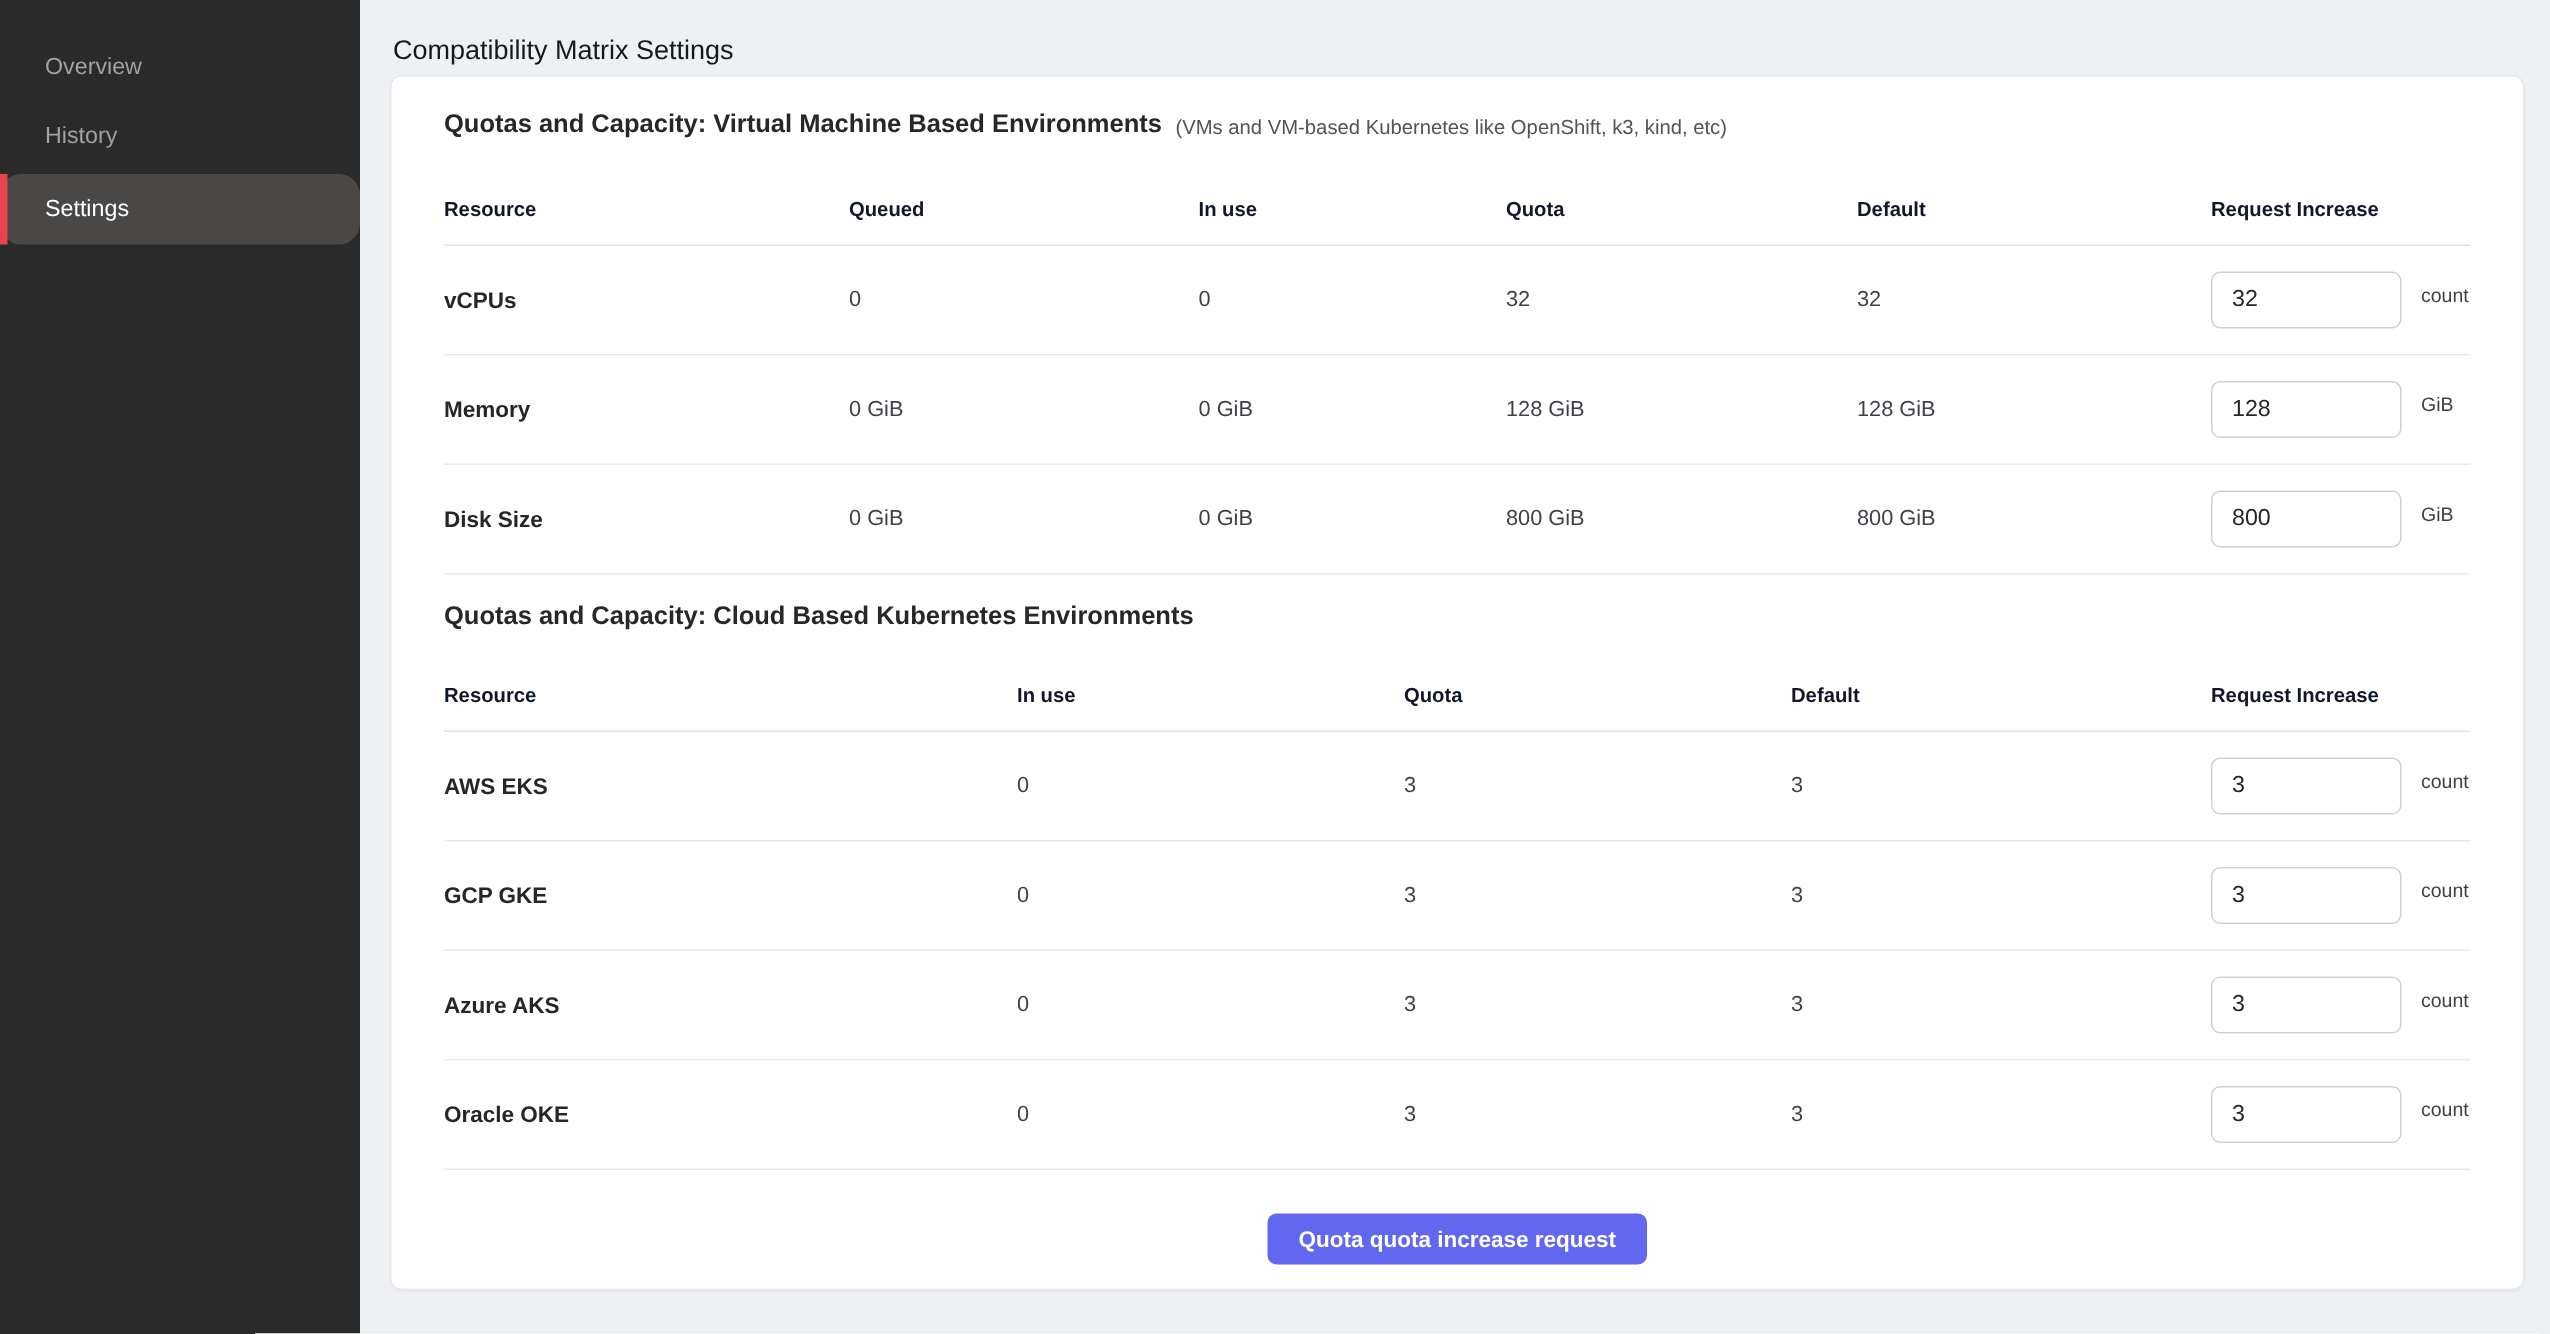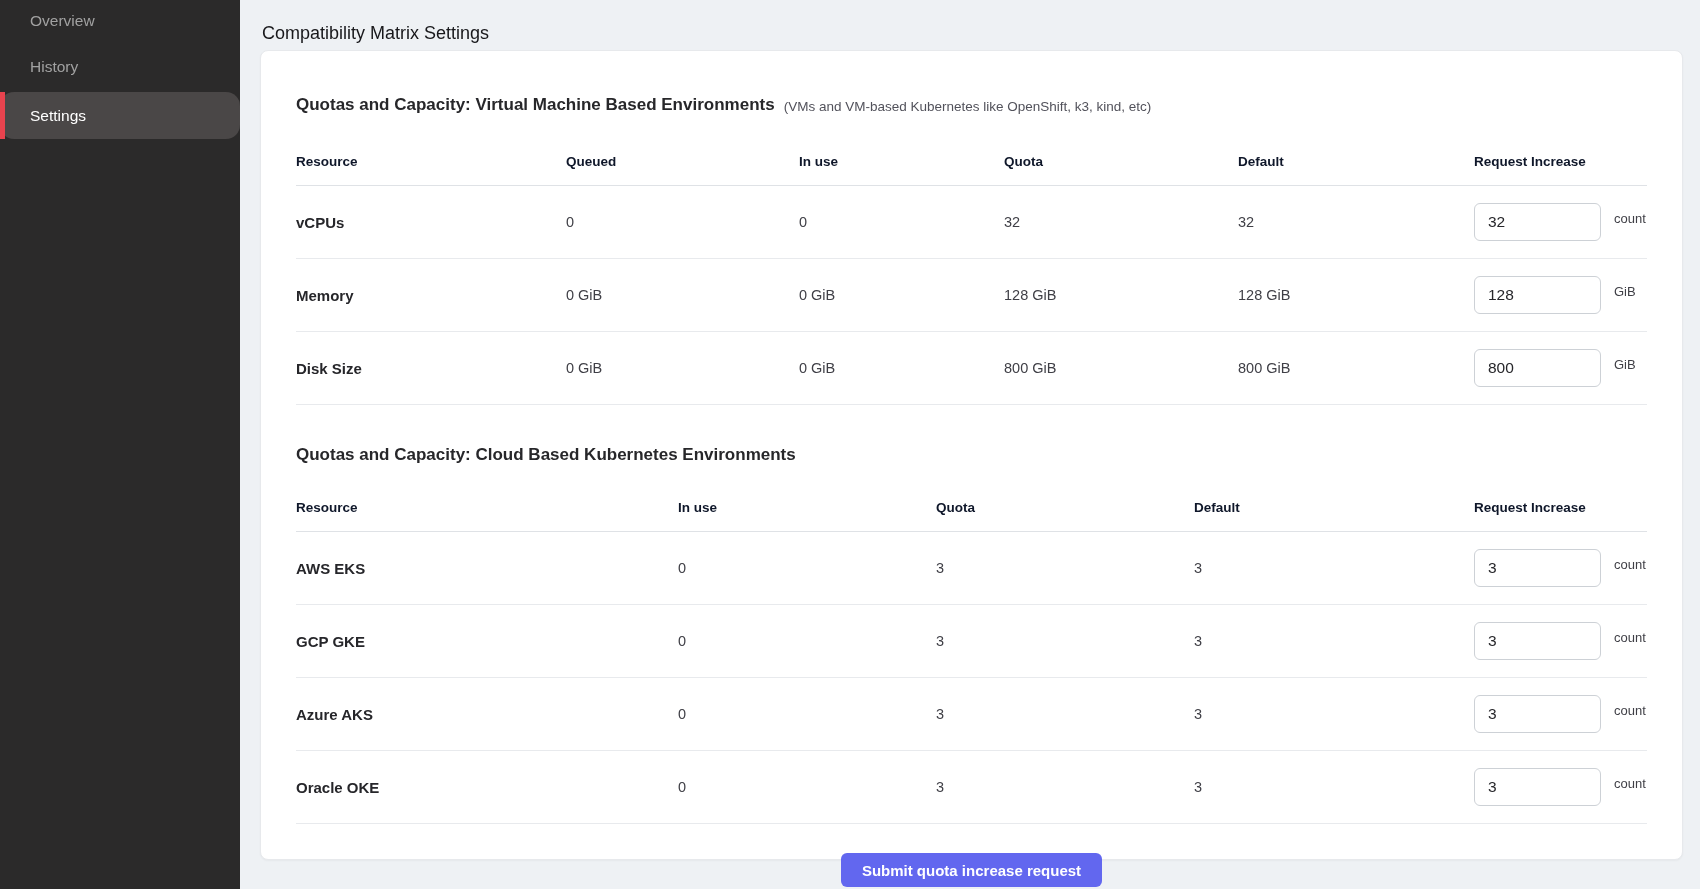--- a/index.html
+++ b/index.html
@@ -9,20 +9,21 @@
     background: #eef1f4;
     overflow: hidden;
   }
   .app { display: flex; width: 1700px; height: 889px; }
 
   
   .sidebar {
     width: 240px; height: 100%;
     background: #2b2a2a;
     flex: 0 0 240px;
+    padding-top: 24px;
   }
   .nav-item {
     position: relative;
     height: 42px;
     display: flex; align-items: center;
     padding-left: 30px;
     color: #a1a1a1;
     font-size: 15.5px;
     cursor: pointer;
     margin-bottom: 4px;
@@ -53,21 +54,21 @@
   }
   .card {
     background: #ffffff;
     border: 1px solid #e7e9ec;
     border-radius: 8px;
     box-shadow: 0 1px 2px rgba(0,0,0,0.04);
     height: 810px;
     padding: 0 35px;
   }
 
-  .sec-head { display: flex; align-items: center; gap: 9px; margin-top: 22px; }
+  .sec-head { display: flex; align-items: center; gap: 9px; }
   .sec-head.first { height: 64px; }
   .sec-head.second { height: 56px; }
   .sec-title { font-size: 17px; font-weight: 700; color: #27272a; }
   .sec-subtitle { font-size: 13.5px; font-weight: 400; color: #52525b; padding-top: 2px; }
 
   .grid { display: grid; align-items: center; }
   .grid.t1 { grid-template-columns: 270px 233px 205px 234px 236px minmax(0,1fr); }
   .grid.t2 { grid-template-columns: 382px 258px 258px 280px minmax(0,1fr); }
 
   .thead { height: 49px; border-bottom: 1px solid #dfe2e6; }
@@ -231,19 +232,19 @@
               <div class="td">3</div>
               <div class="req-cell">
                 <input type="text" class="req-input" value="3" style="">
                 <span class="unit">count</span>
               </div>
             </div>
           </div>
       </section>
 
       <div class="btn-row">
-        <button class="submit-btn">Submit quota increase request</button>
+        <button class="submit-btn">Quota quota increase request</button>
       </div>
 
     </div>
   </main>
 
 </div>
 
 </body></html>

